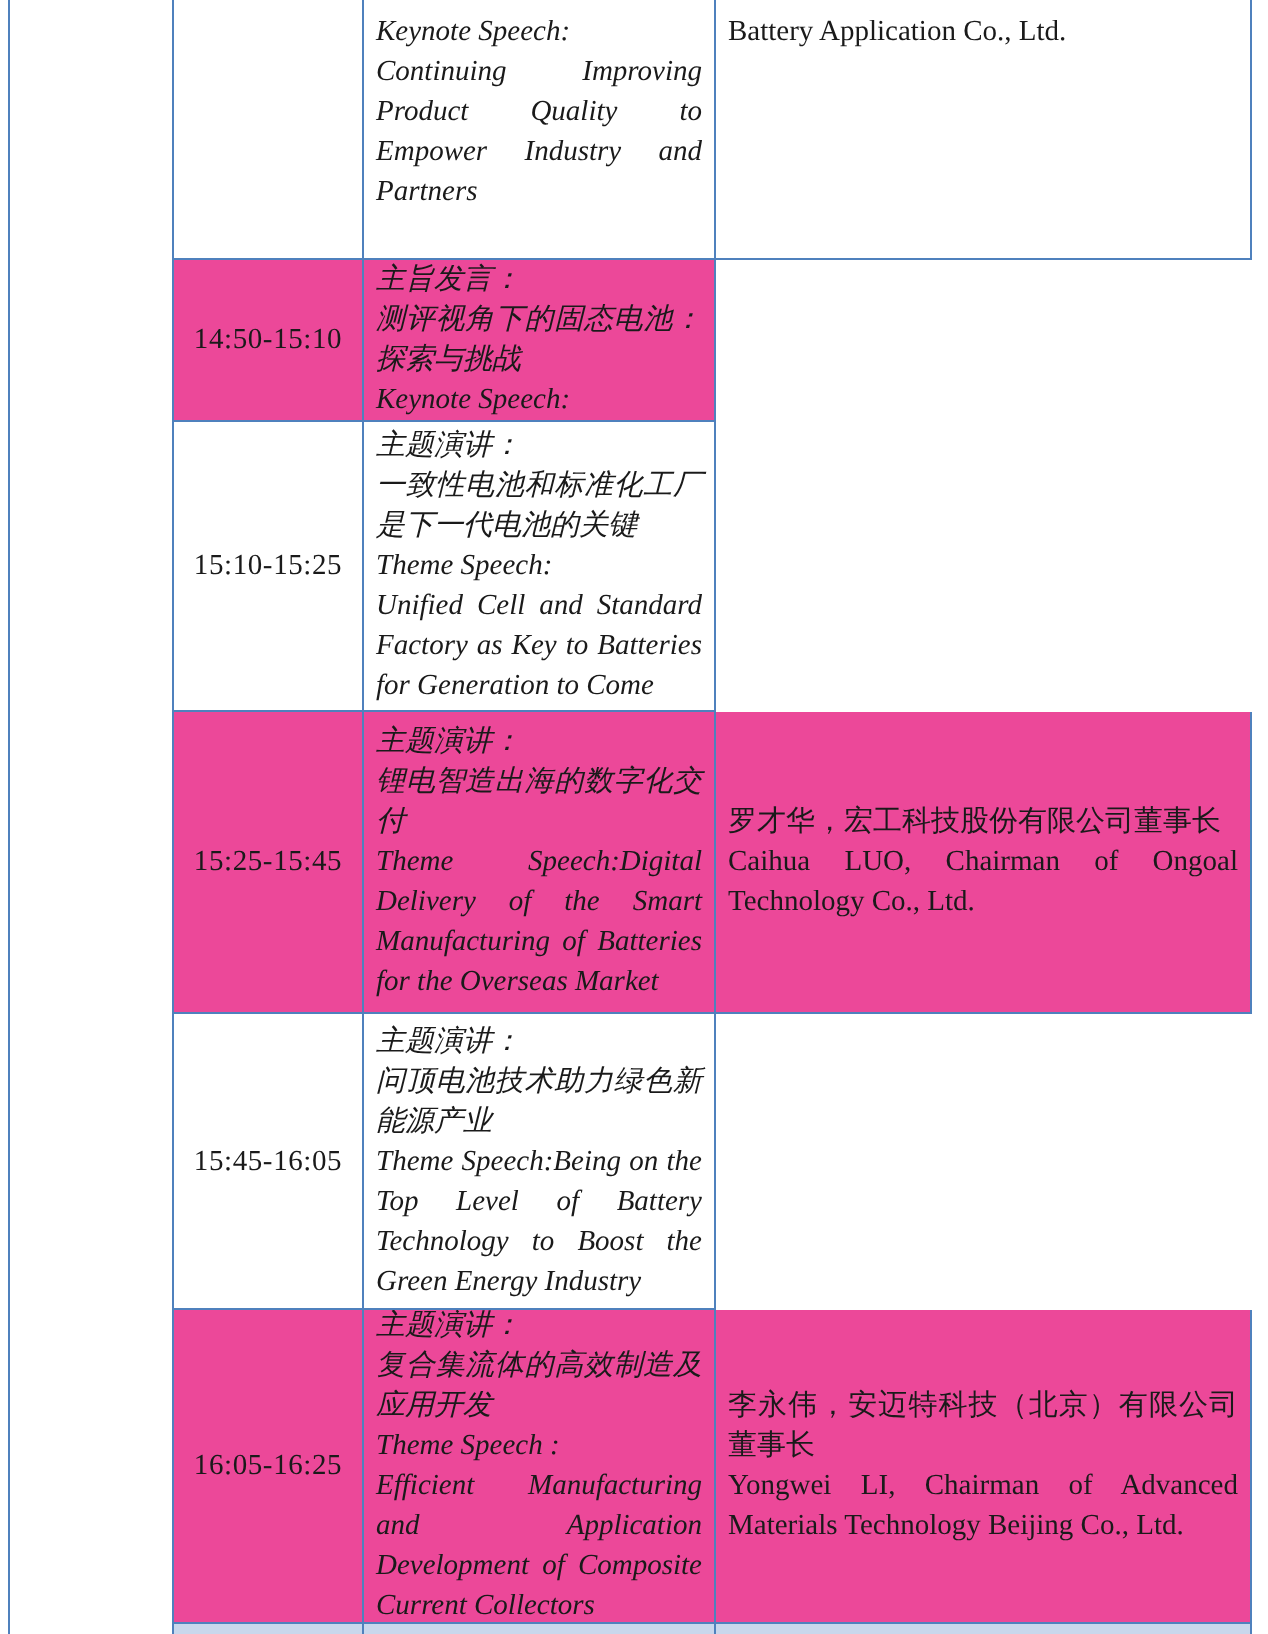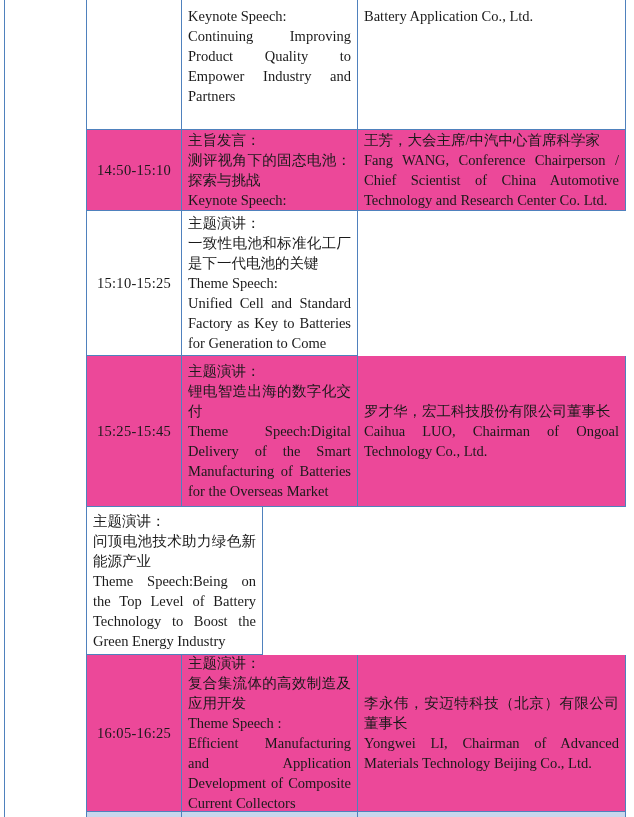--- a/index.html
+++ b/index.html
@@ -39,21 +39,21 @@
     text-align: justify;
     font-size: 14.5px;
     line-height: 20px;
     padding: 2px 6px;
     display: flex;
     flex-direction: column;
     justify-content: center;
     background: #ffffff;
   }
   .time    { width: 95px;  text-align: center; padding: 6px 2px; letter-spacing: 0.3px; }
-  .speech  { width: 176px; }
+  .speech  { width: 176px; font-style: italic; }
   .speaker { width: 268px; }
   .r1 { height: 130px; }
   .r2 { height: 81px; }
   .r3 { height: 145px; }
   .r4 { height: 151px; }
   .r5 { height: 148px; }
   .r6 { height: 157px; }
   .rband { height: 5px; }
   .shaded .cell { background: #ec4899; }
   .top .cell { justify-content: flex-start; padding-top: 6px; }
@@ -76,42 +76,41 @@
       <div class="cell speech">Keynote Speech:
 Continuing Improving Product Quality to Empower Industry and Partners</div>
       <div class="cell speaker">Battery Application Co., Ltd.</div>
     </div>
 
     <div class="row r2 shaded">
       <div class="cell time">14:50-15:10</div>
       <div class="cell speech">主旨发言：
 测评视角下的固态电池：探索与挑战
 Keynote Speech:</div>
-      <div class="cell speaker">王芳，大会主席/中汽中心首席科学家
-Fang WANG, Conference Chairperson / Chief Scientist of China Automotive Technology and Research Center Co. Ltd.</div>
     </div>
 
     <div class="row r3">
       <div class="cell time">15:10-15:25</div>
       <div class="cell speech">主题演讲：
 一致性电池和标准化工厂是下一代电池的关键
 Theme Speech:
 Unified Cell and Standard Factory as Key to Batteries for Generation to Come</div>
     </div>
 
     <div class="row r4 shaded">
       <div class="cell time">15:25-15:45</div>
       <div class="cell speech">主题演讲：
 锂电智造出海的数字化交付
 Theme Speech:Digital Delivery of the Smart Manufacturing of Batteries for the Overseas Market</div>
       <div class="cell speaker">罗才华，宏工科技股份有限公司董事长
 Caihua LUO, Chairman of Ongoal Technology Co., Ltd.</div>
     </div>
 
     <div class="row r5">
+      <div class="cell time">15:45-16:05</div>
       <div class="cell speech">主题演讲：
 问顶电池技术助力绿色新能源产业
 Theme Speech:Being on the Top Level of Battery Technology to Boost the Green Energy Industry</div>
     </div>
 
     <div class="row r6 shaded">
       <div class="cell time">16:05-16:25</div>
       <div class="cell speech">主题演讲：
 复合集流体的高效制造及应用开发
 Theme Speech :

